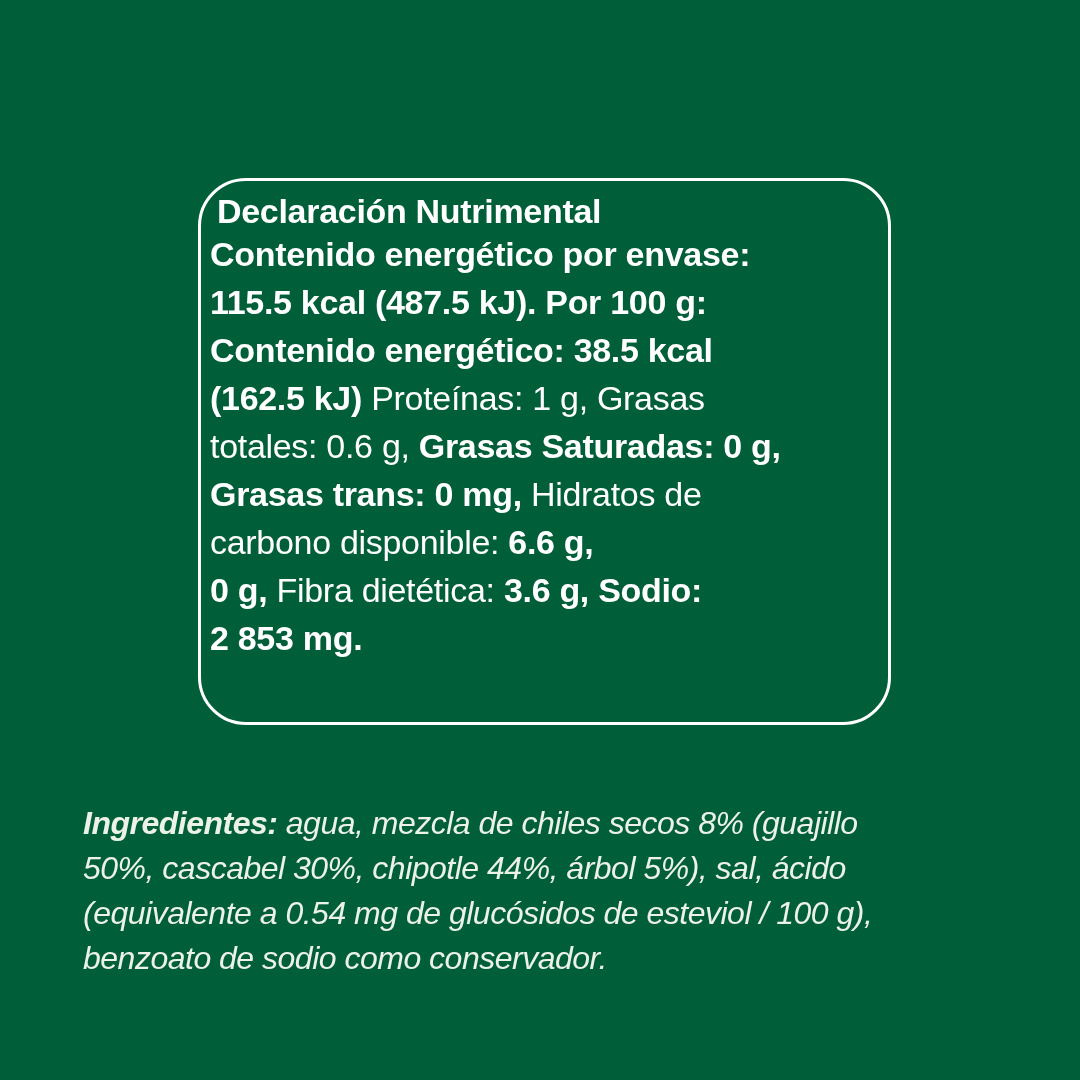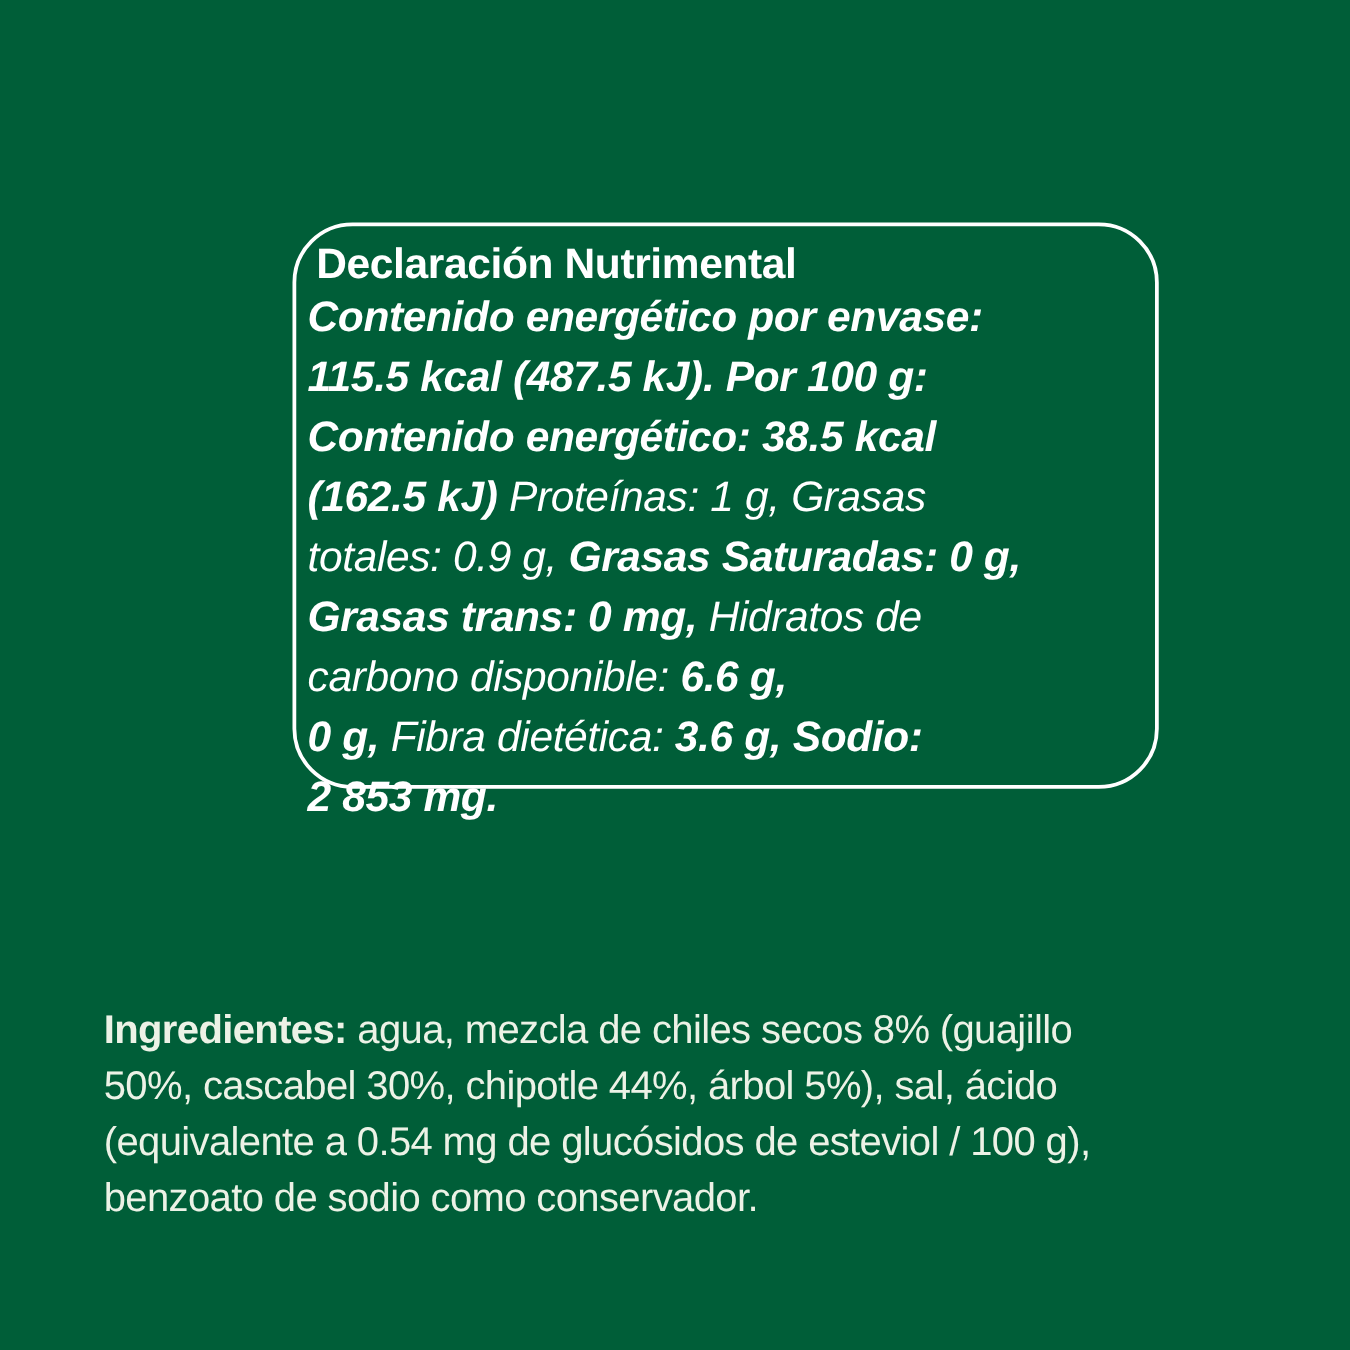--- a/index.html
+++ b/index.html
@@ -12,64 +12,64 @@
   html,body{width:1080px;height:1080px;}
   body{
     background:var(--bg);
     position:relative;
     overflow:hidden;
     font-family:"Liberation Sans", sans-serif;
   }
   .panel{
     position:absolute;
     left:198px; top:178px;
-    width:693px; height:453px;
+    width:693px; height:547px;
     border:3px solid var(--panel-border);
     border-radius:48px;
     padding:11px 14px 0 9px;
     color:var(--panel-text);
-    margin-left:36px;
   }
   .panel-title{
     font-size:34px;
     font-weight:700;
     line-height:38px;
     letter-spacing:-0.3px;
     margin-left:7px;
     white-space:nowrap;
   }
   .panel-body{
     font-size:34px;
     line-height:48px;
     letter-spacing:-0.3px;
   }
-  .panel-body .line{white-space:nowrap;font-style:italic;}
+  .panel-body .line{white-space:nowrap;}
   .ingredients{
     position:absolute;
     left:83px; top:801px;
     color:var(--ing-text);
     font-size:32px;
     line-height:45px;
     letter-spacing:-0.5px;
+    font-style:italic;
   }
   .ingredients .line{white-space:nowrap;}
   .b{font-weight:700;}
   .r{font-weight:400;}
 </style>
 </head>
 <body>
 
 <div class="panel">
   <div class="panel-title">Declaración Nutrimental</div>
   <div class="panel-body" id="panel-body">
       <div class="line"><span class="b">Contenido energético por envase:</span></div>
       <div class="line"><span class="b">115.5 kcal (487.5 kJ). Por 100 g:</span></div>
       <div class="line"><span class="b">Contenido energético: 38.5 kcal</span></div>
       <div class="line"><span class="b">(162.5 kJ) </span><span class="r">Proteínas: 1 g, Grasas</span></div>
-      <div class="line"><span class="r">totales: 0.9 g, </span><span class="b">Grasas Saturadas: 0 g,</span></div>
+      <div class="line"><span class="r">totales: 0.6 g, </span><span class="b">Grasas Saturadas: 0 g,</span></div>
       <div class="line"><span class="b">Grasas trans: 0 mg, </span><span class="r">Hidratos de</span></div>
       <div class="line"><span class="r">carbono disponible: </span><span class="b">6.6 g,</span></div>
       <div class="line"><span class="b">0 g, </span><span class="r">Fibra dietética: </span><span class="b">3.6 g, Sodio:</span></div>
       <div class="line"><span class="b">2 853 mg.</span></div>
     </div>
 </div>
 
 <div class="ingredients" id="ingredients">
     <div class="line"><span class="b">Ingredientes: </span><span class="r">agua, mezcla de chiles secos 8% (guajillo</span></div>
     <div class="line"><span class="r">50%, cascabel 30%, chipotle 44%, árbol 5%), sal, ácido</span></div>

